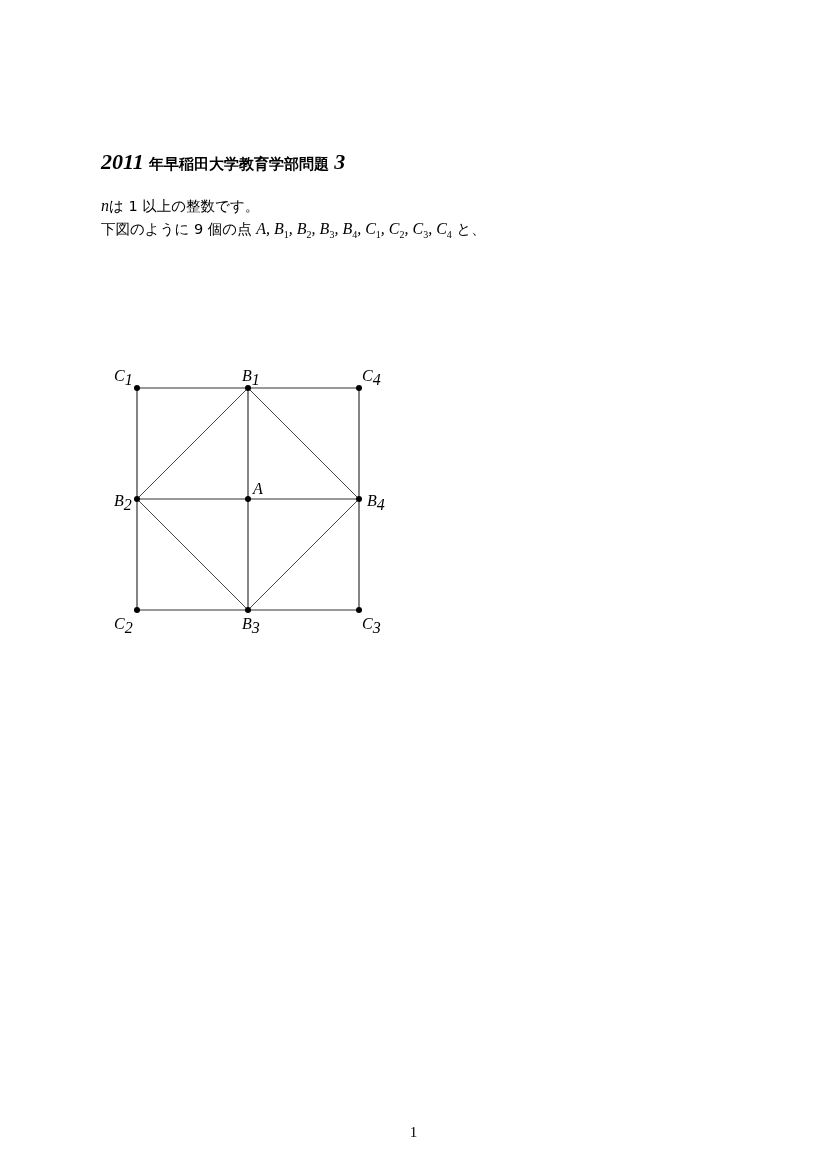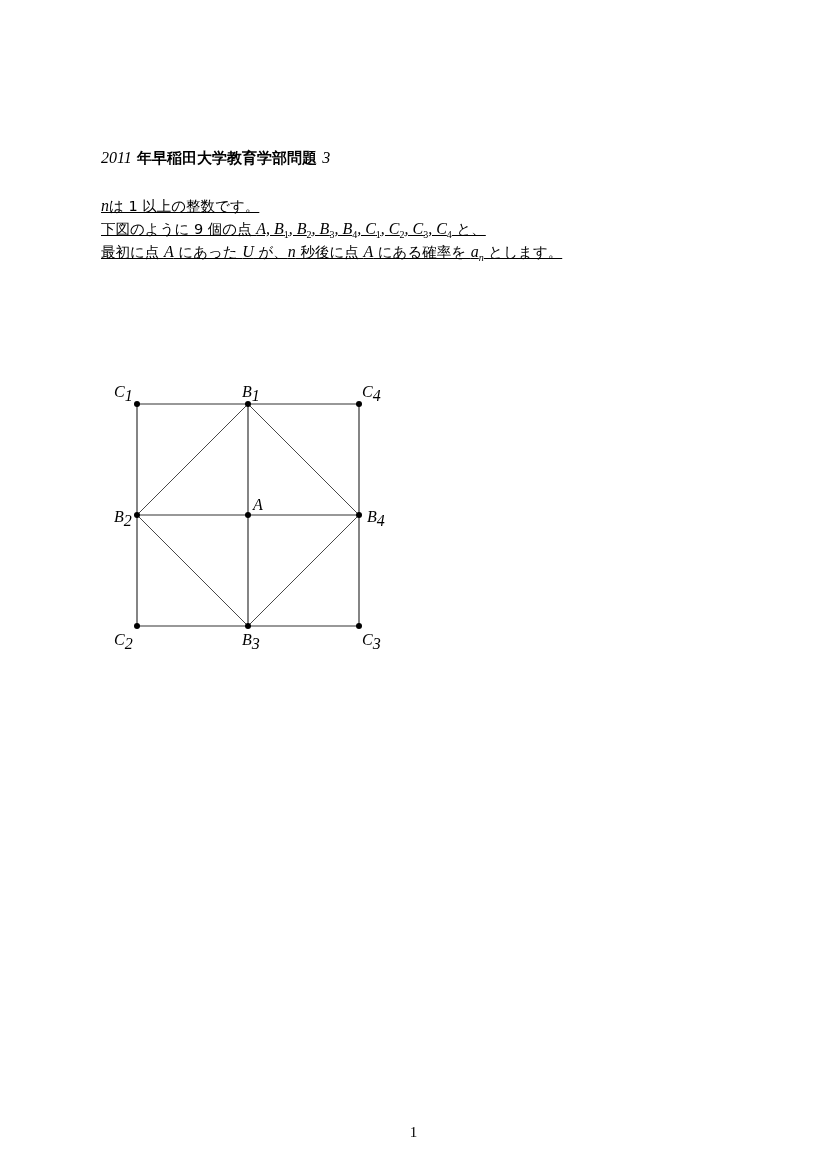--- a/index.html
+++ b/index.html
@@ -1,47 +1,44 @@
 <!DOCTYPE html>
 <html><head>
 <meta charset="utf-8">
 <style>
   html, body { margin: 0; padding: 0; background: #ffffff; }
   body { width: 827px; height: 1170px; position: relative; overflow: hidden;
          font-family: "DejaVu Serif", serif; color: #000; }
   .title { position: absolute; left: 101px; top: 149px; font-size: 15px; font-weight: bold;
            font-family: "DejaVu Sans", sans-serif; white-space: nowrap; }
-  .title .num { font-family: "Liberation Serif", serif; font-style: italic; font-weight: normal; font-size: 16px; }
+  .title .num { font-family: "Liberation Serif", serif; font-style: italic; font-weight: bold; font-size: 22px; }
   .para { position: absolute; left: 101px; top: 194px; font-size: 14.5px; line-height: 23px;
           font-family: "DejaVu Sans", sans-serif; }
-  .para .line { white-space: nowrap; height: 23px; text-decoration: underline; }
+  .para .line { white-space: nowrap; height: 23px; }
   .m { font-family: "Liberation Serif", serif; font-style: italic; font-size: 16px; }
-  .diagram { position: absolute; left: 100px; top: 375px; }
+  .diagram { position: absolute; left: 100px; top: 359px; }
   .pageno { position: absolute; left: 0; width: 827px; top: 1124px; text-align: center;
             font-family: "Liberation Serif", serif; font-size: 15px; }
   svg text { font-family: "Liberation Serif", serif; font-style: italic; font-size: 16px; }
 </style>
 </head>
 <body>
 
 <div class="title">
   <span class="num">2011</span>
   <span>年早稲田大学教育学部問題</span>
   <span class="num">3</span>
 </div>
 
 <div class="para">
   <div class="line">
     <span class="m">n</span><span>は 1 以上の整数です。</span>
   </div>
   <div class="line">
     <span>下図のように 9 個の点 </span><span class="m">A, B<sub style="font-style:normal;font-size:10px">1</sub>, B<sub style="font-style:normal;font-size:10px">2</sub>, B<sub style="font-style:normal;font-size:10px">3</sub>, B<sub style="font-style:normal;font-size:10px">4</sub>, C<sub style="font-style:normal;font-size:10px">1</sub>, C<sub style="font-style:normal;font-size:10px">2</sub>, C<sub style="font-style:normal;font-size:10px">3</sub>, C<sub style="font-style:normal;font-size:10px">4</sub></span><span> と、</span>
-  </div>
-  <div class="line">
-    <span>最初に点 </span><span class="m">A</span><span> にあった </span><span class="m">U</span><span> が、</span><span class="m">n</span><span> 秒後に点 </span><span class="m">A</span><span> にある確率を </span><span class="m">a</span><sub class="m" style="font-size:10px">n</sub><span> とします。</span>
   </div>
 </div>
 
 <div class="diagram">
   <svg width="300" height="290" viewBox="0 0 300 290">
     <g stroke="#333" stroke-width="1.2">
 
       <line x1="37" y1="29" x2="148" y2="29"></line>
       <line x1="148" y1="29" x2="259" y2="29"></line>
       <line x1="259" y1="29" x2="259" y2="140"></line>

